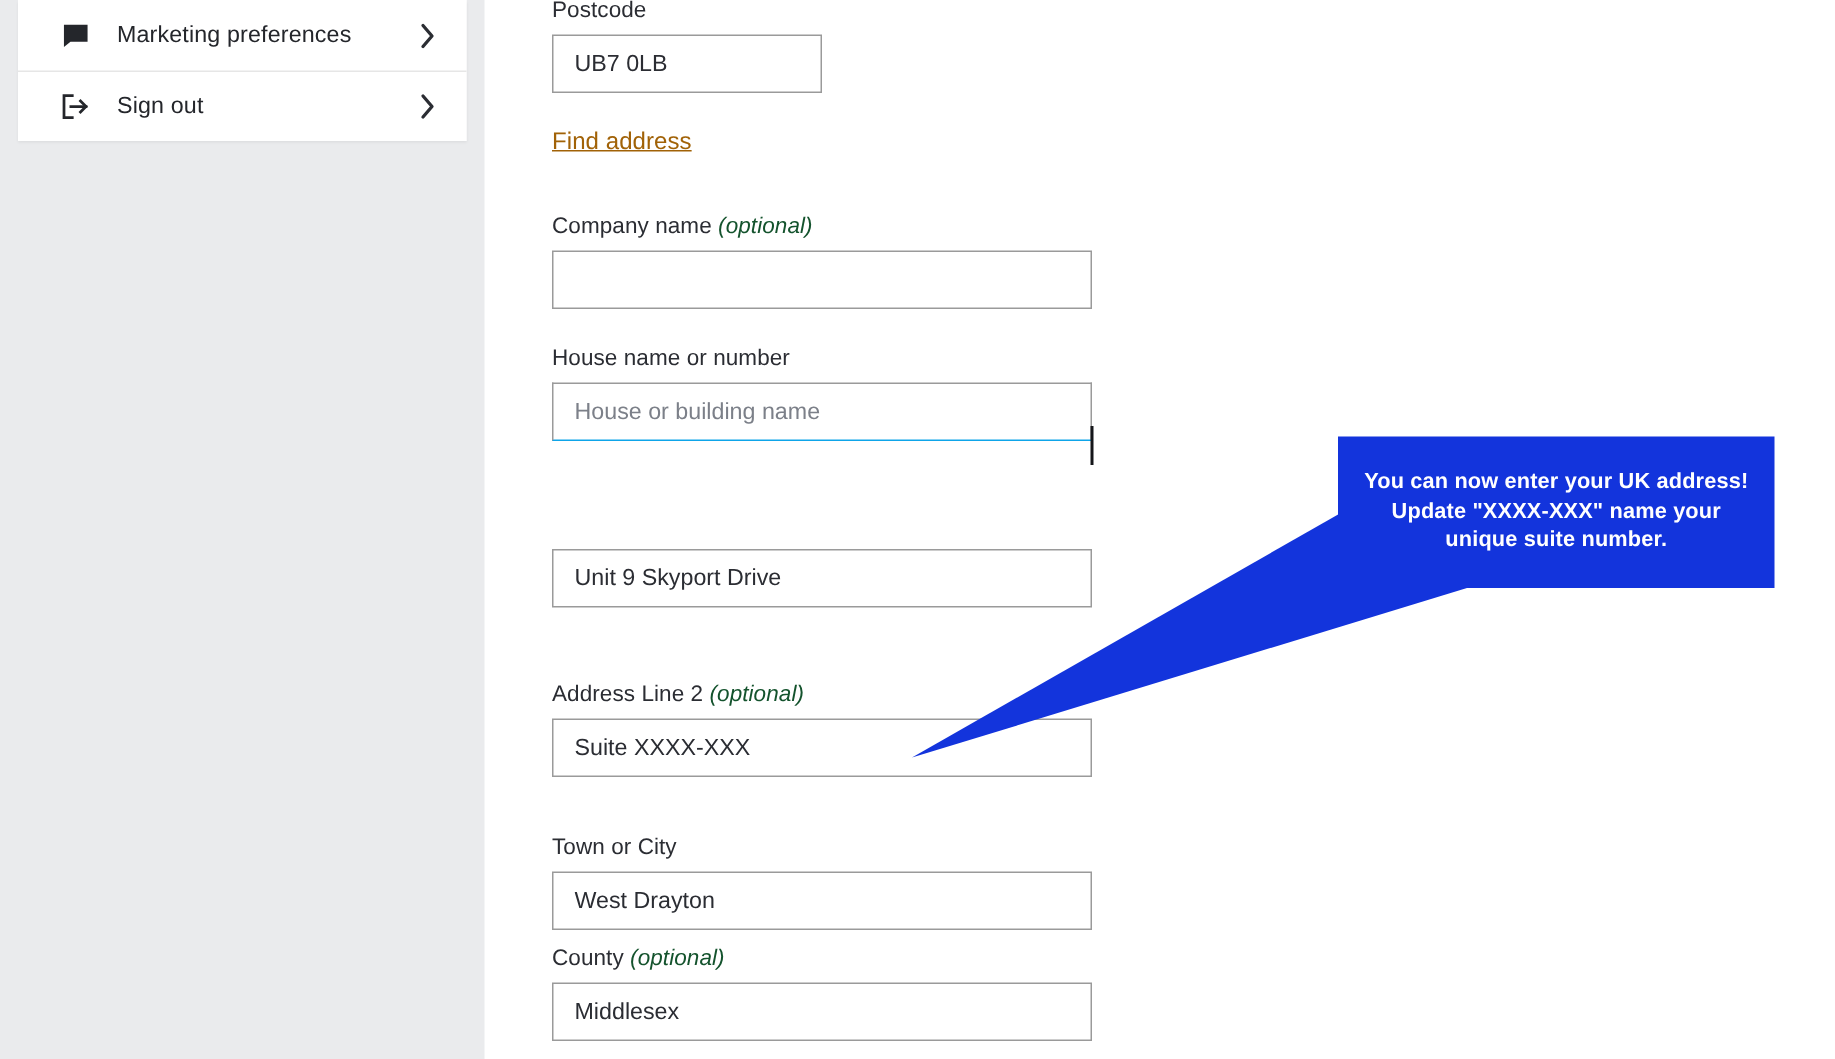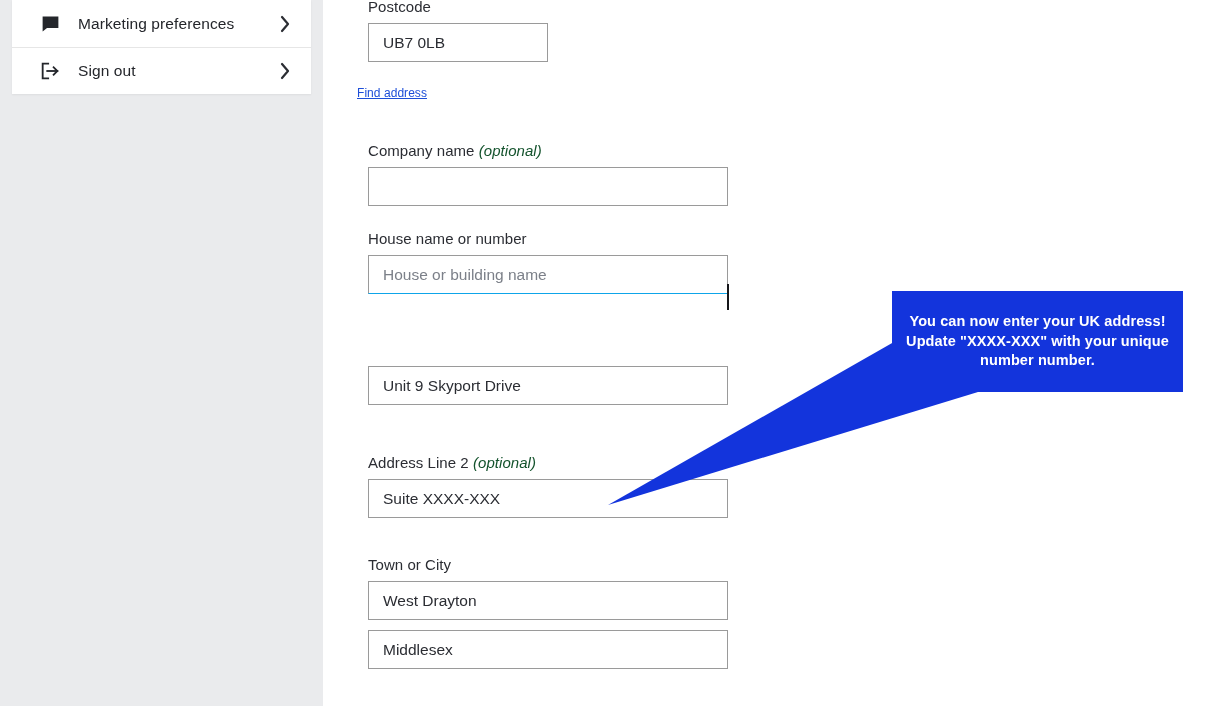--- a/index.html
+++ b/index.html
@@ -125,23 +125,23 @@
   }
   .caret {
     position: absolute;
     width: 2px;
     height: 26px;
     background: #15161a;
   }
 
   .link-find {
     position: absolute;
-    left: 22px;
-    font-size: 12px;
-    color: #1d4ed8;
+    left: 33px;
+    font-size: 16px;
+    color: #a16207;
     text-decoration: underline;
     cursor: pointer;
     letter-spacing: 0.05px;
   }
 
   
   #tooltip-layer {
     position: absolute;
     left: 0;
     top: 0;
@@ -246,28 +246,32 @@
     </div>
     <input class="text-input" type="text" value="Suite XXXX-XXX" style="">
   </div>
 
   <div class="field-group" style="top:556px;">
     <div class="field-label">Town or City</div>
     <input class="text-input" type="text" value="West Drayton" style="">
   </div>
 
   <div class="field-group" style="top:630px;">
+    <div class="field-label">
+      <span>County</span>
+      <span class="optional">(optional)</span>
+    </div>
     <input class="text-input" type="text" value="Middlesex" style="">
   </div>
 
 </div>
 
 <div id="tooltip-layer">
 
   <svg width="1223" height="706" style="position:absolute;left:0;top:0;" aria-hidden="true">
     <polygon points="608,505 978,294 978,392" fill="#1334dc"></polygon>
   </svg>
 
   <div id="tooltip-box">
-    <div id="tooltip-text">You can now enter your UK address! Update "XXXX-XXX" with your unique number number.</div>
+    <div id="tooltip-text">You can now enter your UK address! Update "XXXX-XXX" name your unique suite number.</div>
   </div>
 
 </div>
 
 </body></html>

